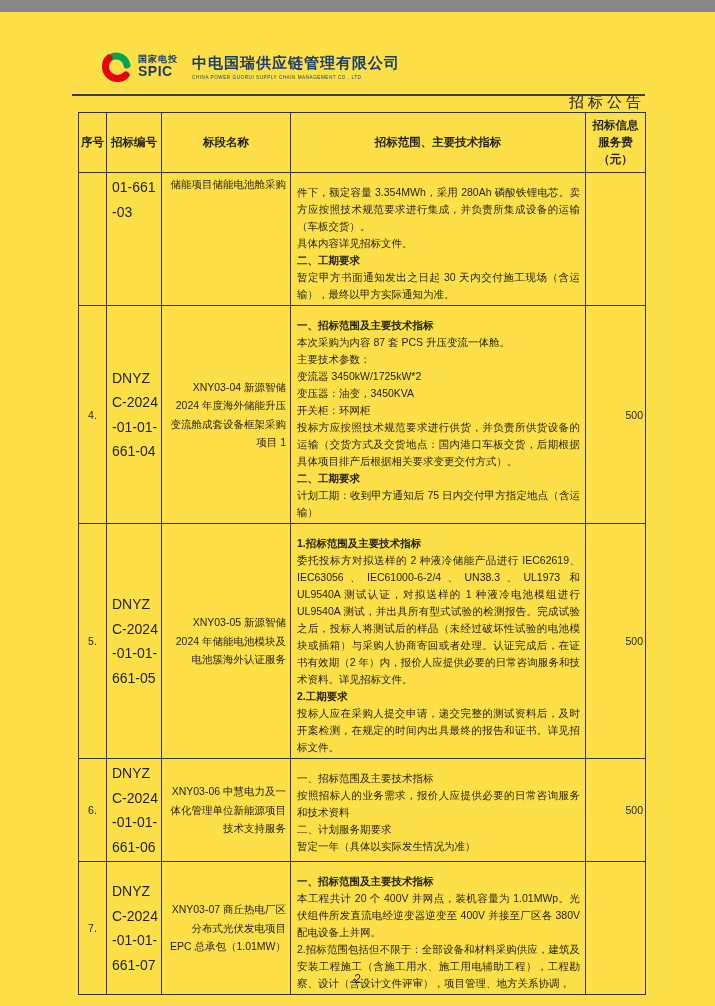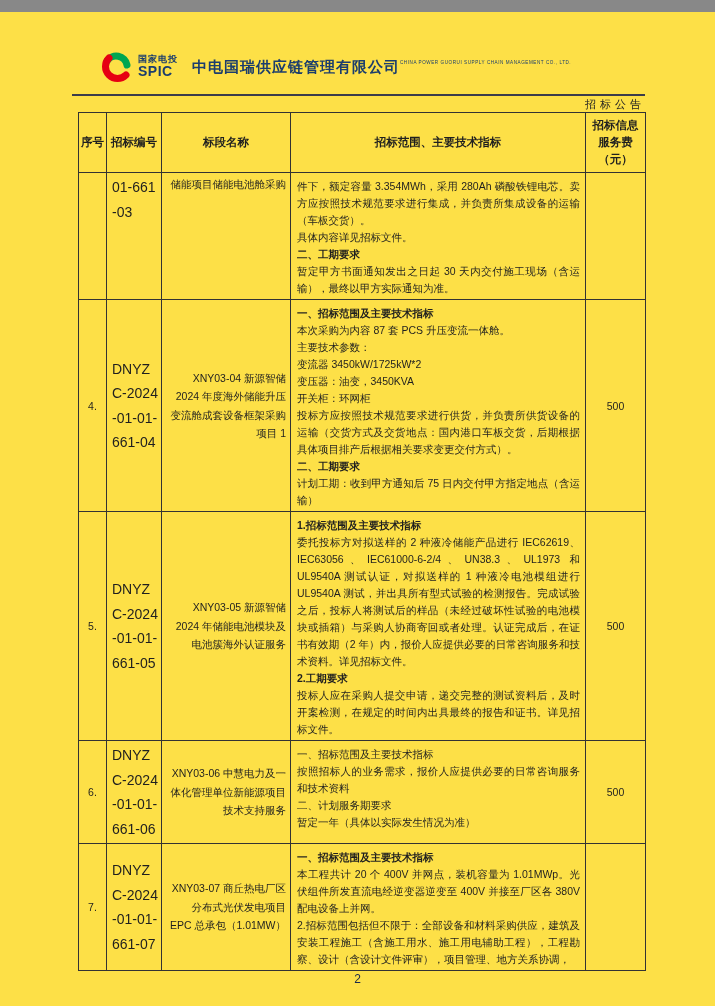--- a/index.html
+++ b/index.html
@@ -14,41 +14,41 @@
     color: #1f1f1f;
     overflow: hidden;
   }
   
   .hdr { position: absolute; top: 36px; left: 72px; right: 70px; height: 46px; }
   .brandwrap { display: flex; align-items: center; gap: 6px; margin-left: 26px; }
   .logo-mark { width: 34px; height: 38px; flex: 0 0 auto; }
   .brand-txt { display: flex; flex-direction: column; line-height: 1.05; }
   .brand-cn { font-size: 9px; font-weight: bold; color: #1b3d6d; letter-spacing: 1px; }
   .brand-en { font-size: 14px; font-weight: bold; color: #1b3d6d; letter-spacing: 0.5px; }
-  .company { display: flex; flex-direction: row; margin-left: 8px; }
+  .company { display: flex; flex-direction: column; margin-left: 8px; }
   .company-cn { font-size: 15px; font-weight: bold; color: #1b3d6d; letter-spacing: 1px; }
   .company-en { font-size: 4.6px; color: #1b3d6d; letter-spacing: 0.55px; margin-top: 2px; }
-  .doc-type { position: absolute; right: 0; bottom: -18px; font-size: 11px; color: #222; letter-spacing: 4px; }
+  .doc-type { position: absolute; right: 0; bottom: -18px; font-size: 15px; color: #222; letter-spacing: 4px; }
   .hdr-rule { position: absolute; top: 82px; left: 72px; right: 70px; height: 2px; background: #3c3c4a; }
   
   table.tender {
     position: absolute; top: 100px; left: 78px;
     width: 567px; border-collapse: collapse; table-layout: fixed;
     font-size: 10.5px; color: #1f1f1f;
   }
   table.tender th, table.tender td { border: 1px solid #333; overflow: hidden; }
   table.tender th {
     font-size: 11.5px; font-weight: bold; 
     vertical-align: middle; line-height: 1.5; padding: 3px 2px; height: 60px;
   }
   td.c-seq { text-align: center; vertical-align: middle; padding: 2px; }
   td.c-no { text-align: left; vertical-align: middle; padding: 2px 3px 2px 5px; word-break: break-all; line-height: 1.75; font-size: 14px; }
   td.c-name { text-align: right; vertical-align: middle; padding: 2px 4px 2px 6px; line-height: 1.75; }
-  td.c-scope { text-align: left; vertical-align: top; padding: 5px 5px 2px 6px; }
-  td.c-fee { text-align: center; vertical-align: middle; padding: 2px; }
+  td.c-scope { text-align: left; vertical-align: top; padding: 11px 5px 2px 6px; }
+  td.c-fee { text-align: right; vertical-align: middle; padding: 2px; }
   tr.partial td.c-no, tr.partial td.c-name { vertical-align: top; }
   .scope-line { line-height: 17px; text-align: justify; text-justify: inter-ideograph; }
   .scope-line.bold { font-weight: bold; }
   
   .page-num { position: absolute; bottom: 32px; left: 0; right: 0; text-align: center; font-size: 12px; color: #1a2a4a; }
 </style>
 </head>
 <body>
 
 <div class="page">

